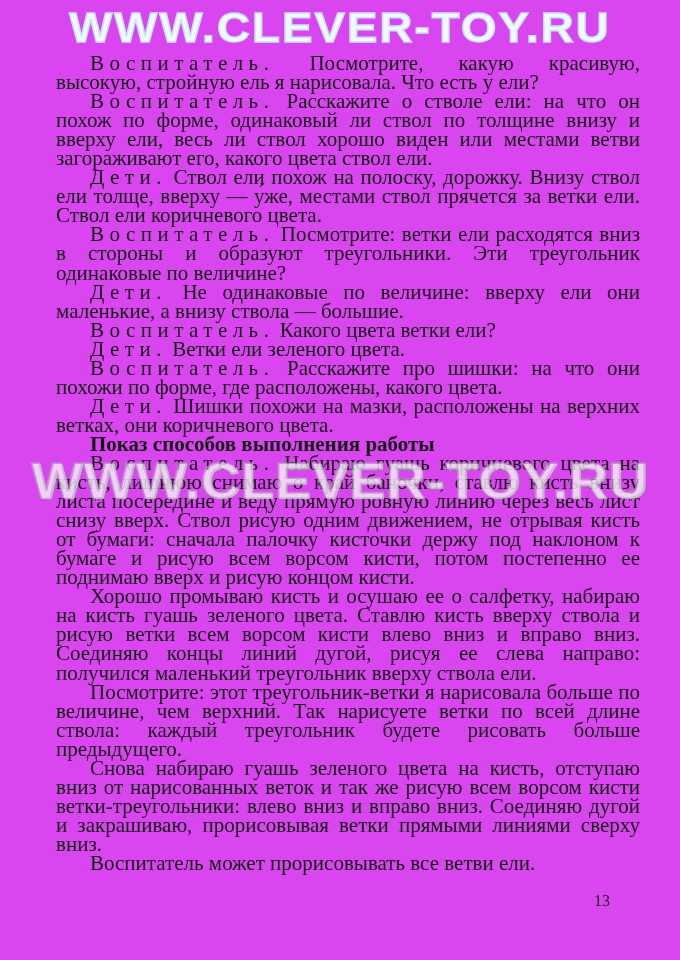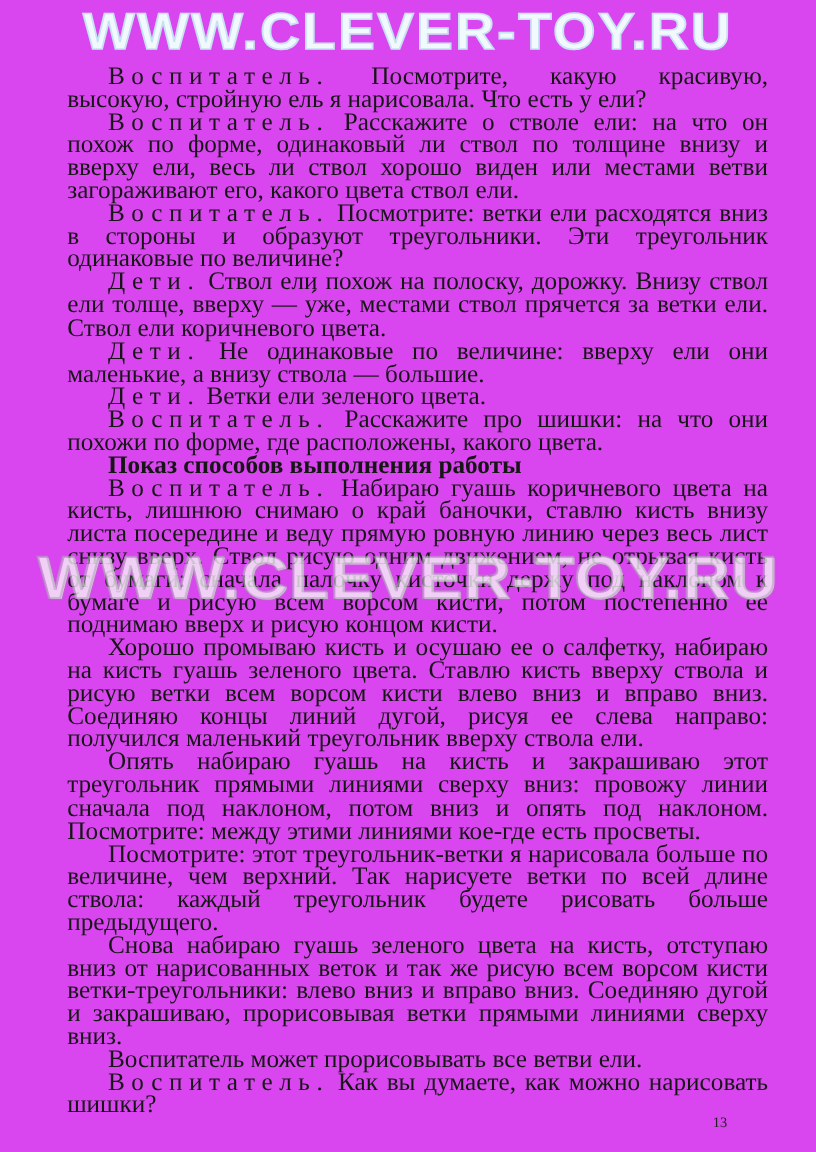--- a/index.html
+++ b/index.html
@@ -58,68 +58,68 @@
     hyphens: auto;
     -webkit-hyphens: auto;
     z-index: 1;
   }
   .para { margin: 0; text-indent: 34px; }
   .speaker { letter-spacing: 0.26em; }
   .heading { font-weight: bold; }
   .note { }
   .page-number {
     position: absolute;
-    top: 928px; left: 594px;
-    font-size: 12px;
+    top: 892px; left: 594px;
+    font-size: 16px;
     color: #222222;
     font-family: "Liberation Serif", serif;
     z-index: 1;
   }
 </style>
 </head>
 <body>
 
 <div class="page">
 
   <div class="wm wm-top">WWW.CLEVER-TOY.RU</div>
   <div class="wm wm-mid">WWW.CLEVER-TOY.RU</div>
 
   <div class="text-block">
 
     <p class="para"><span class="speaker">Воспитатель.</span> <span>Посмотрите, какую красивую, высокую, стройную ель я нарисовала. Что есть у ели?</span></p>
 
 
     <p class="para"><span class="speaker">Воспитатель.</span> <span>Расскажите о стволе ели: на что он похож по форме, одинаковый ли ствол по толщине внизу и вверху ели, весь ли ствол хорошо виден или местами ветви загораживают его, какого цвета ствол ели.</span></p>
 
+    <p class="para"><span class="speaker">Дети.</span> <span>Ствол ели похож на полоску, дорожку. Внизу ствол ели толще, вверху — у́же, местами ствол прячется за ветки ели. Ствол ели коричневого цвета.</span></p>
+
     <p class="para"><span class="speaker">Воспитатель.</span> <span>Посмотрите: ветки ели расходятся вниз в стороны и образуют треугольники. Эти треугольник одинаковые по величине?</span></p>
-
-    <p class="para"><span class="speaker">Дети.</span> <span>Ствол ели похож на полоску, дорожку. Внизу ствол ели толще, вверху — у́же, местами ствол прячется за ветки ели. Ствол ели коричневого цвета.</span></p>
 
     <p class="para"><span class="speaker">Дети.</span> <span>Не одинаковые по величине: вверху ели они маленькие, а внизу ствола — большие.</span></p>
 
+    <p class="para"><span class="speaker">Воспитатель.</span> <span>Какого цвета ветки ели?</span></p>
 
     <p class="para"><span class="speaker">Дети.</span> <span>Ветки ели зеленого цвета.</span></p>
 
     <p class="para"><span class="speaker">Воспитатель.</span> <span>Расскажите про шишки: на что они похожи по форме, где расположены, какого цвета.</span></p>
 
+    <p class="para"><span class="speaker">Дети.</span> <span>Шишки похожи на мазки, расположены на верхних ветках, они коричневого цвета.</span></p>
 
 
     <p class="para heading">Показ способов выполнения работы</p>
 
     <p class="para"><span class="speaker">Воспитатель.</span> <span>Набираю гуашь коричневого цвета на кисть, лишнюю снимаю о край баночки, ставлю кисть внизу листа посередине и веду прямую ровную линию через весь лист снизу вверх. Ствол рисую одним движением, не отрывая кисть от бумаги: сначала палочку кисточки держу под наклоном к бумаге и рисую всем ворсом кисти, потом постепенно ее поднимаю вверх и рисую концом кисти.</span></p>
 
     <p class="para">Хорошо промываю кисть и осушаю ее о салфетку, набираю на кисть гуашь зеленого цвета. Ставлю кисть вверху ствола и рисую ветки всем ворсом кисти влево вниз и вправо вниз. Соединяю концы линий дугой, рисуя ее слева направо: получился маленький треугольник вверху ствола ели.</p>
 
-    <p class="para">Опять набираю гуашь на кисть и закрашиваю этот треугольник прямыми линиями сверху вниз: провожу линии сначала под наклоном, потом вниз и опять под наклоном. Посмотрите: между этими линиями кое-где есть просветы.</p>
 
     <p class="para">Посмотрите: этот треугольник-ветки я нарисовала больше по величине, чем верхний. Так нарисуете ветки по всей длине ствола: каждый треугольник будете рисовать больше предыдущего.</p>
 
     <p class="para">Снова набираю гуашь зеленого цвета на кисть, отступаю вниз от нарисованных веток и так же рисую всем ворсом кисти ветки-треугольники: влево вниз и вправо вниз. Соединяю дугой и закрашиваю, прорисовывая ветки прямыми линиями сверху вниз.</p>
 
     <p class="para note">Воспитатель может прорисовывать все ветви ели.</p>
 
-    <p class="para"><span class="speaker">Воспитатель.</span> <span>Как вы думаете, как можно нарисовать шишки?</span></p>
 
   </div>
 
   <div class="page-number">13</div>
 
 </div>
 
 </body></html>

